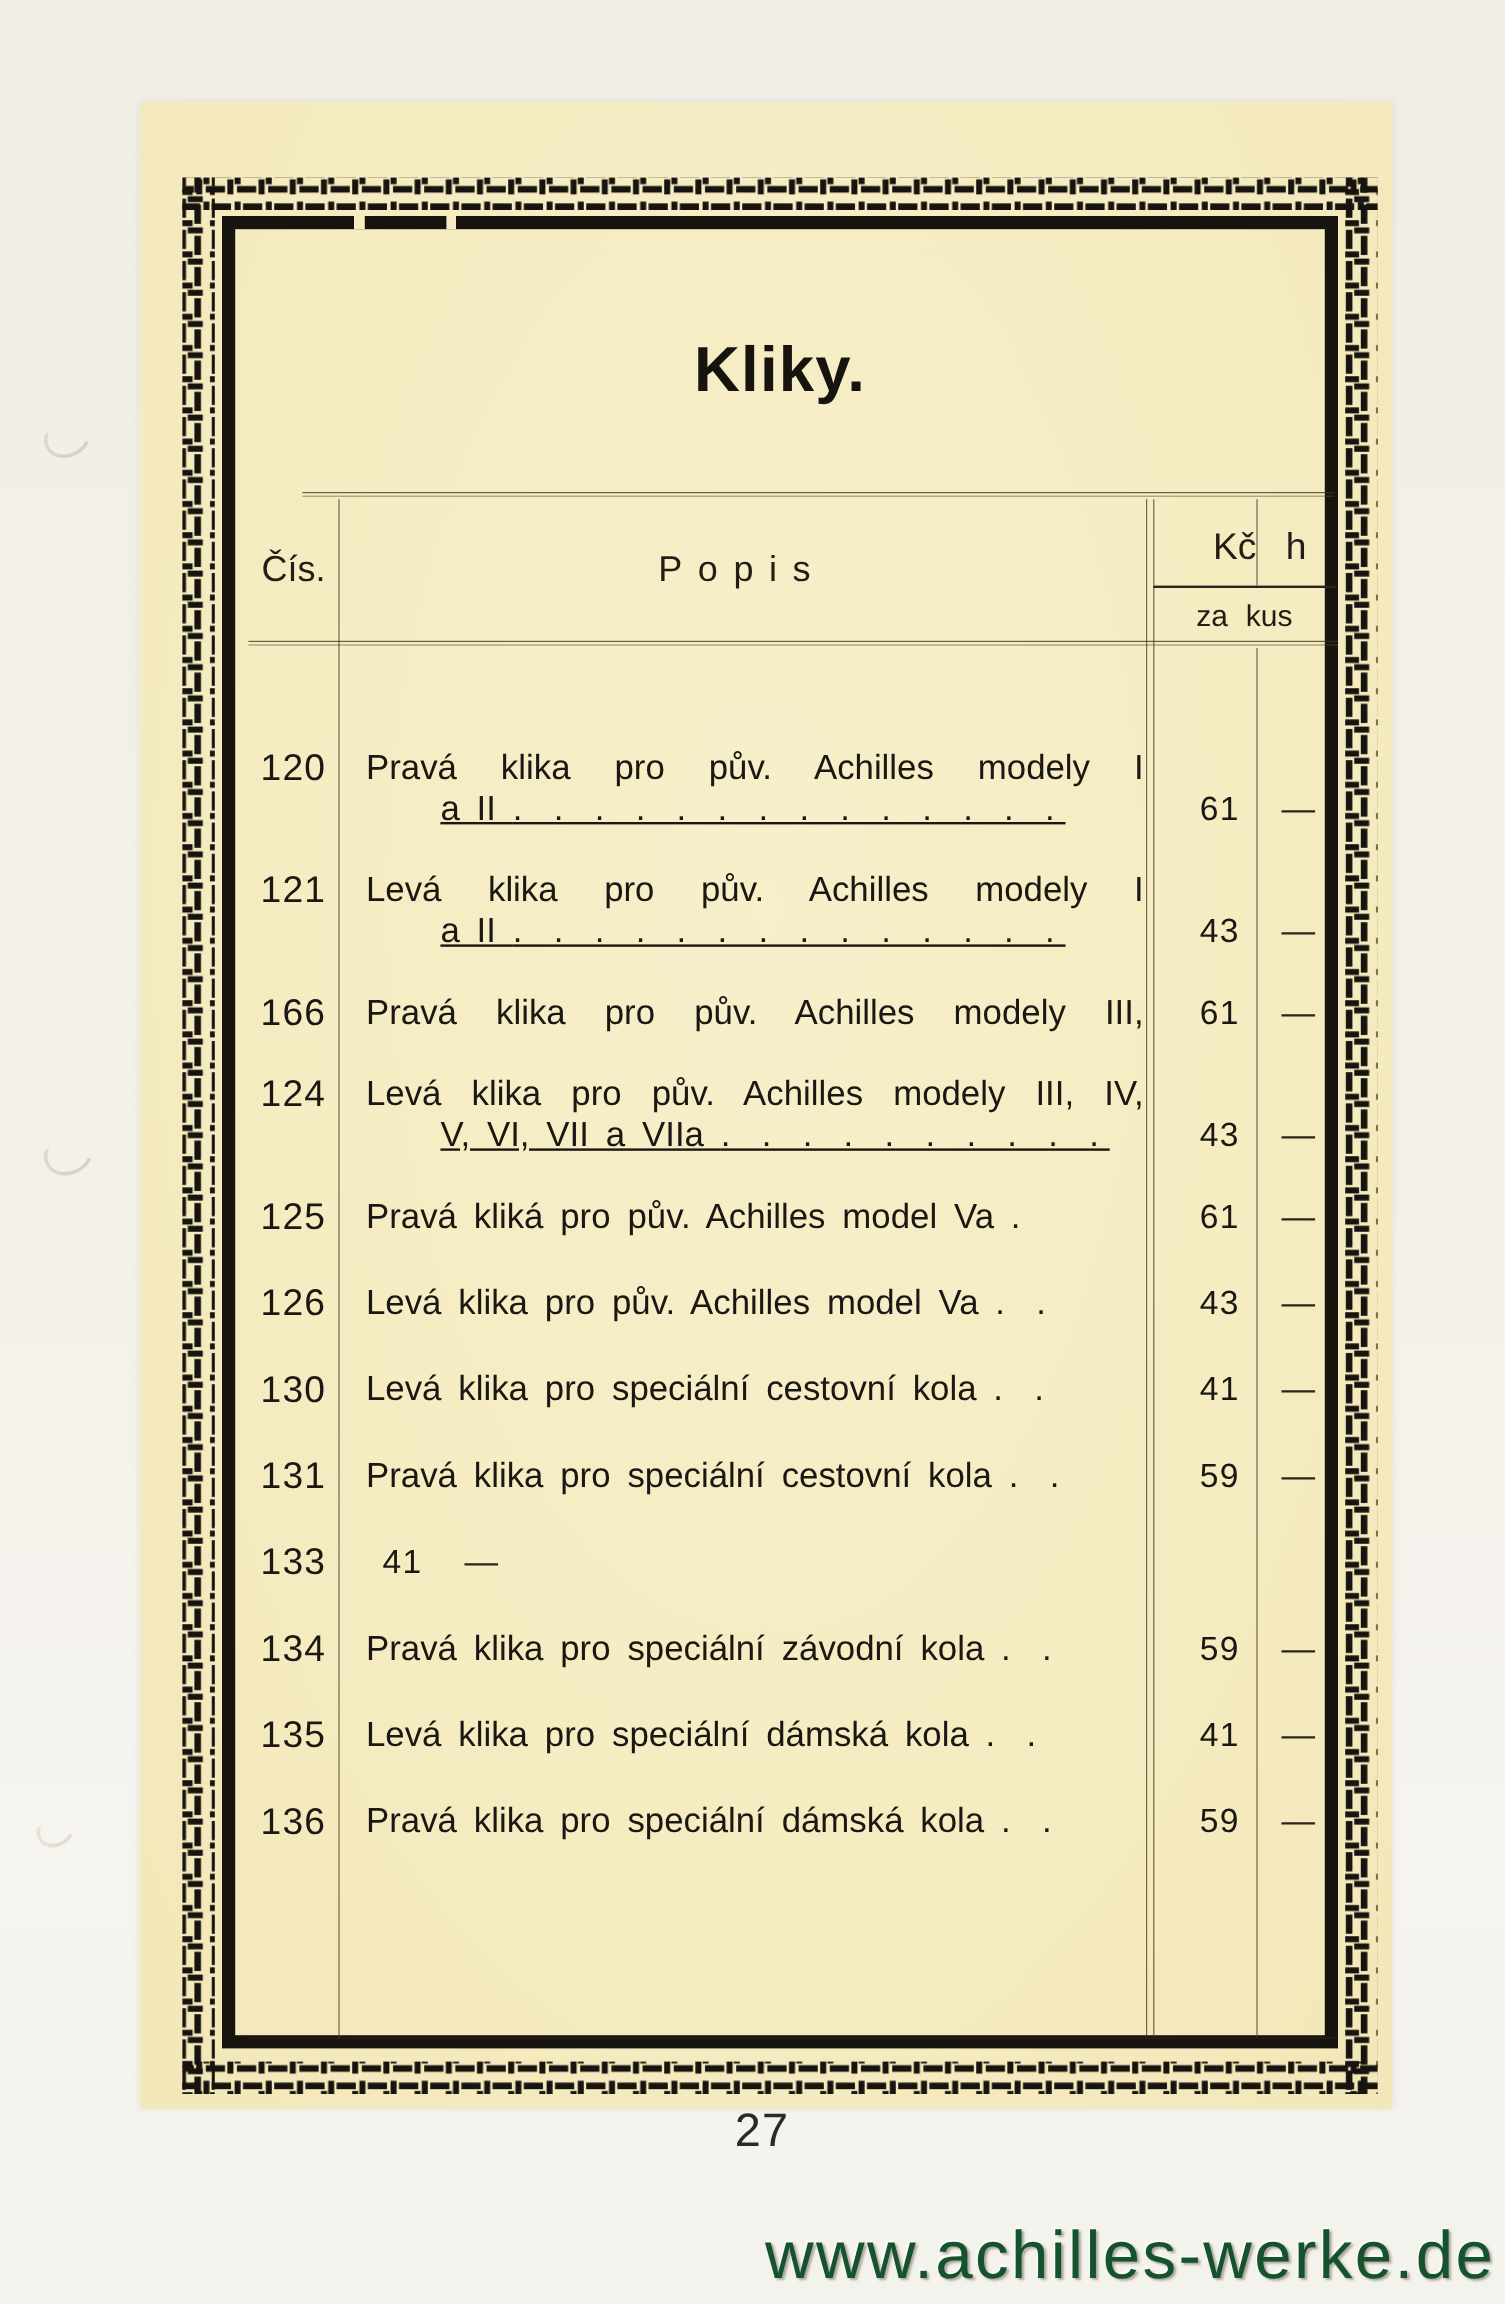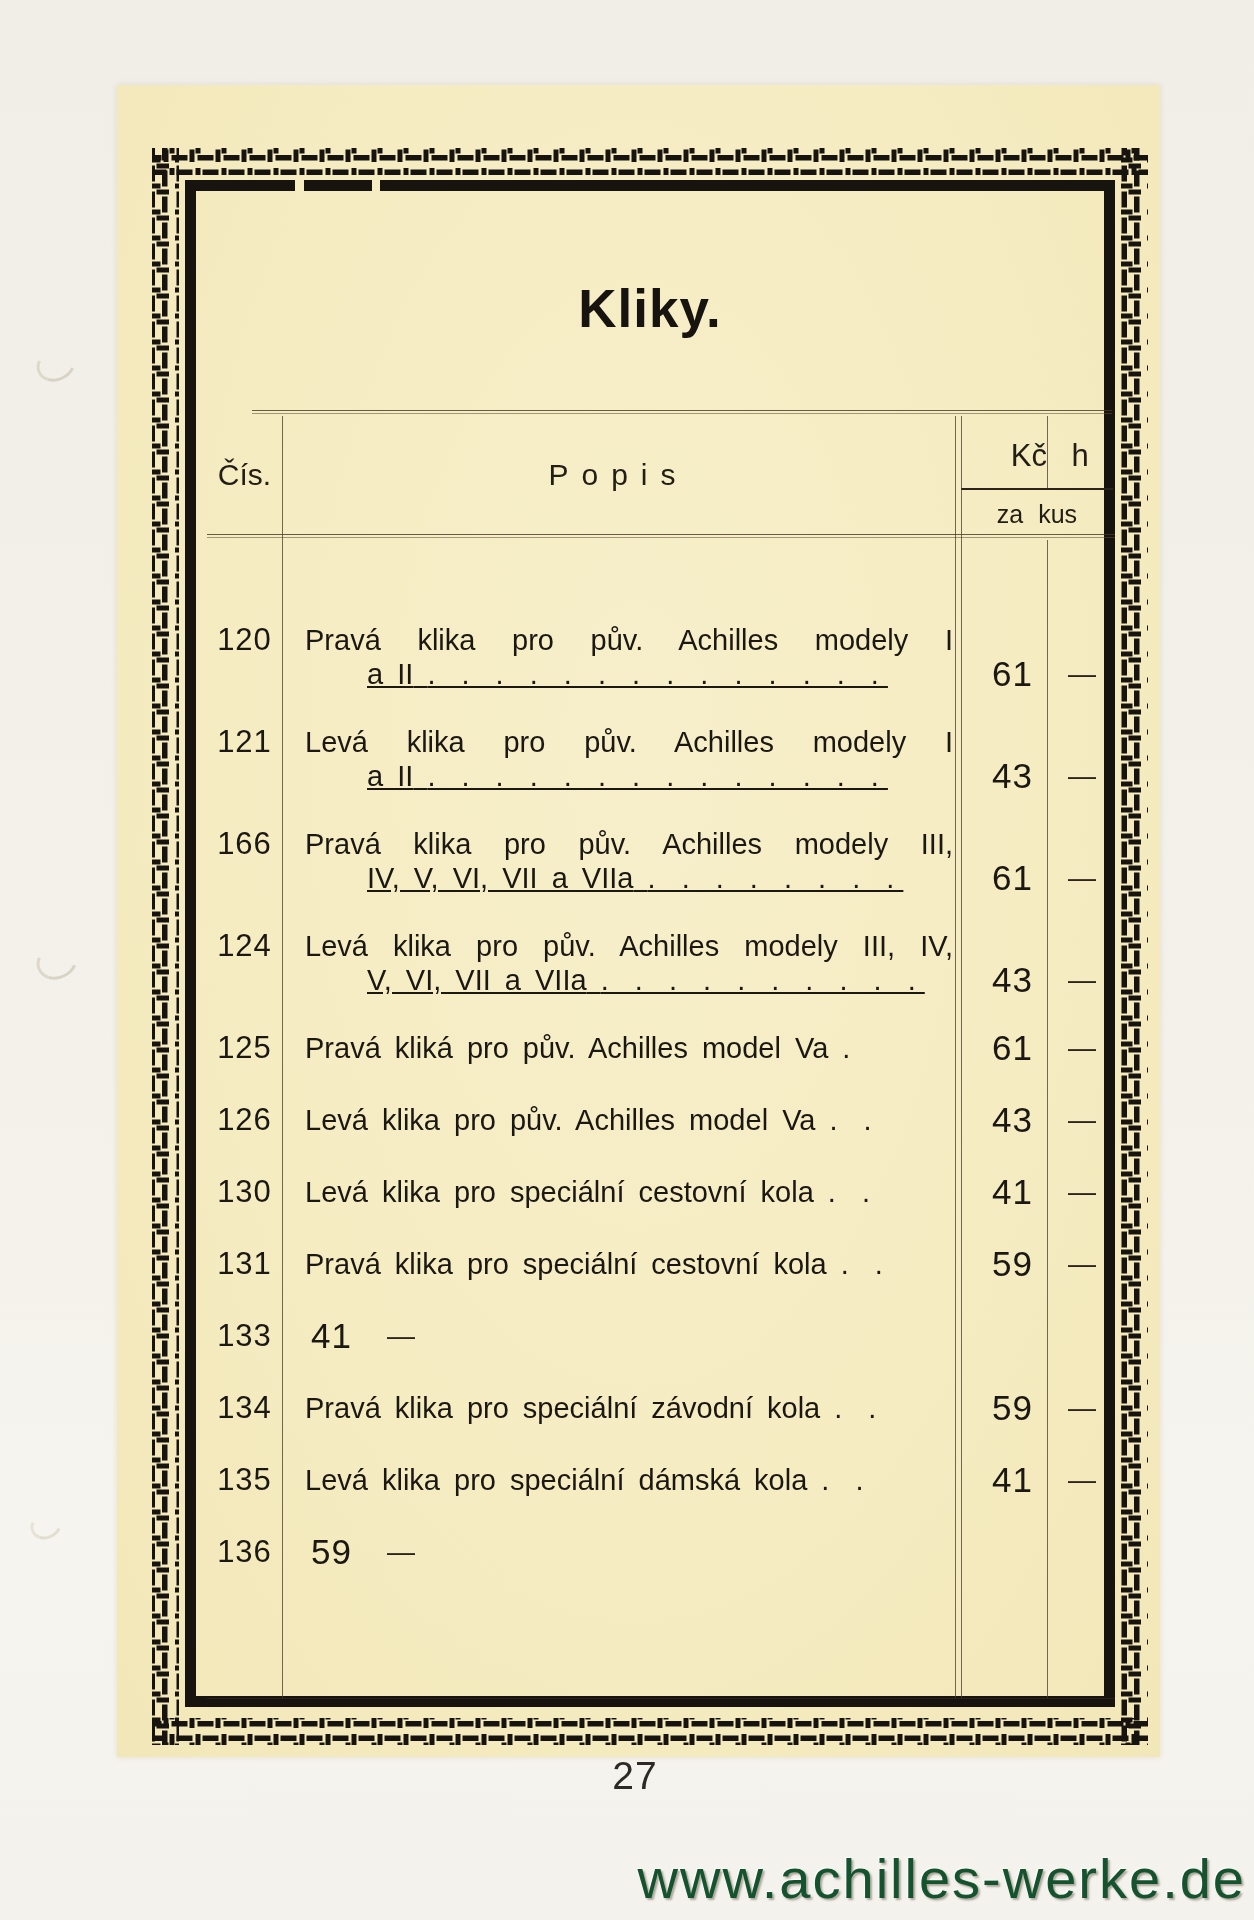--- a/index.html
+++ b/index.html
@@ -53,21 +53,21 @@
   .tbody{position:absolute;left:0;top:421px;width:908px;color:#1b1712;}
   .row{display:flex;align-items:flex-start;}
   .row.two-line{margin-bottom:34px;}
   .row.one-line{margin-bottom:38px;}
   .cell-num{width:75px;text-align:center;font-size:31px;line-height:34px;flex:none;letter-spacing:1px;}
   .cell-desc{flex:1;padding:0 10px 0 23px;font-size:29px;line-height:34px;word-spacing:6px;box-sizing:border-box;}
   .two-line .desc-l1{text-align:justify;text-align-last:justify;}
   .desc-l2{padding-left:62px;white-space:nowrap;text-decoration:underline;}
   .dots{letter-spacing:9px;word-spacing:0;}
   .one-line .dots{margin-left:14px;}
-  .cell-price{width:86px;flex:none;text-align:right;padding-right:16px;font-size:35px;line-height:34px;align-self:flex-end;box-sizing:border-box;letter-spacing:1px;}
+  .cell-price{width:86px;flex:none;text-align:right;padding-right:16px;font-size:28px;line-height:34px;align-self:flex-end;box-sizing:border-box;letter-spacing:1px;}
   .cell-h{width:66px;flex:none;text-align:center;font-size:28px;line-height:34px;align-self:flex-end;color:#2a241c;}
   
   .page-number{
     position:absolute;top:1754px;left:0;width:1270px;text-align:center;
     font-size:39px;color:#2c2a26;letter-spacing:1px;
   }
   .watermark{
     position:absolute;top:1846px;right:8px;font-size:56px;letter-spacing:2px;
     color:#14532d;
     text-shadow:2px 2px 2px rgba(125,118,105,.6),-1px -1px 1px rgba(255,255,255,.9),0 0 1px rgba(150,143,130,.35);
@@ -146,21 +146,20 @@
       <div class="desc-l2"><span class="t2">a II</span> <span class="dots d-l2">. . . . . . . . . . . . . .</span></div>
     </div>
     <div class="cell-price">43</div>
     <div class="cell-h">—</div>
   </div>
 
   <div class="row two-line">
     <div class="cell-num">166</div>
     <div class="cell-desc">
       <div class="desc-l1"><span class="t1">Pravá klika pro pův. Achilles modely III,</span></div>
-      <div class="desc-l2"><span class="t2">IV, V, VI, VII a VIIa</span> <span class="dots d-l2">. . . . . . . .</span></div>
     </div>
     <div class="cell-price">61</div>
     <div class="cell-h">—</div>
   </div>
 
   <div class="row two-line">
     <div class="cell-num">124</div>
     <div class="cell-desc">
       <div class="desc-l1"><span class="t1">Levá klika pro pův. Achilles modely III, IV,</span></div>
       <div class="desc-l2"><span class="t2">V, VI, VII a VIIa</span> <span class="dots d-l2">. . . . . . . . . .</span></div>
@@ -230,20 +229,24 @@
     <div class="cell-desc">
       <div class="desc-l1"><span class="t1">Levá klika pro speciální dámská kola</span><span class="dots d-inline">. .</span></div>
 
     </div>
     <div class="cell-price">41</div>
     <div class="cell-h">—</div>
   </div>
 
   <div class="row one-line">
     <div class="cell-num">136</div>
+    <div class="cell-desc">
+      <div class="desc-l1"><span class="t1">Pravá klika pro speciální dámská kola</span><span class="dots d-inline">. .</span></div>
+
+    </div>
     <div class="cell-price">59</div>
     <div class="cell-h">—</div>
   </div>
 </div>
     </div>
   </div>
   <div class="frame-gap gap1"></div>
   <div class="frame-gap gap2"></div>
 </div>
 

